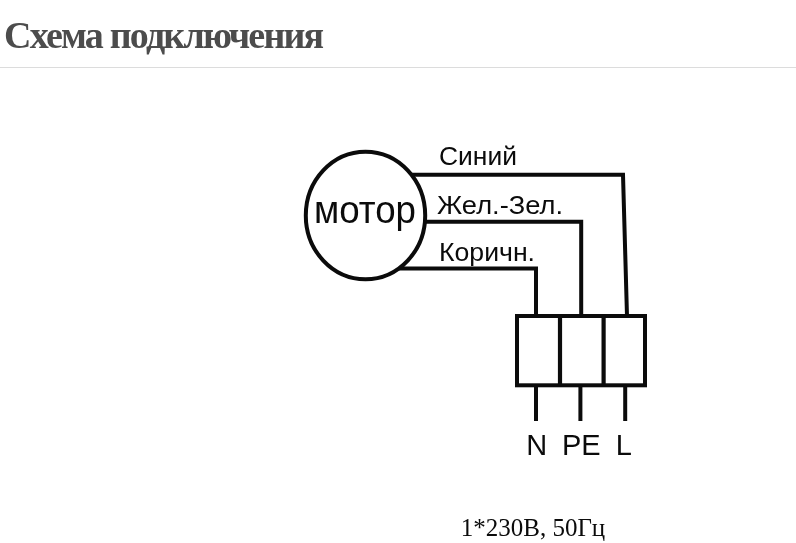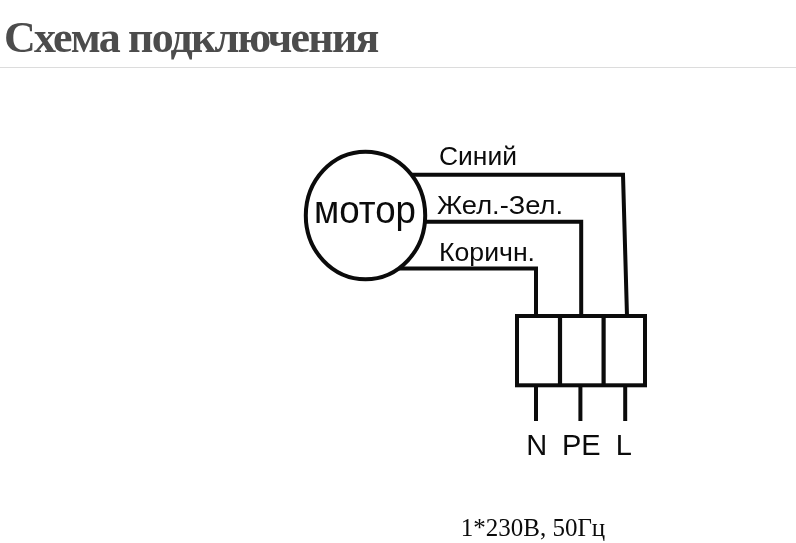--- a/index.html
+++ b/index.html
@@ -1,20 +1,20 @@
 <!DOCTYPE html>
 <html><head>
 <meta charset="utf-8">
 <style>
   html,body{margin:0;padding:0;background:#fff;}
   body{width:796px;height:543px;position:relative;overflow:hidden;
        font-family:"Liberation Sans",sans-serif;}
   #hdr{position:absolute;left:4px;top:16px;margin:0;
        font-family:"Liberation Serif",serif;font-weight:bold;
-       font-size:44px;line-height:1;letter-spacing:-1.8px;color:#4c4c4c;filter:blur(0.3px);}
+       font-size:38px;line-height:1;letter-spacing:-1.8px;color:#4c4c4c;filter:blur(0.3px);}
   #rule{position:absolute;left:0;top:67px;width:796px;height:1px;background:#dcdcdc;}
   #diag{position:absolute;left:0;top:0;filter:blur(0.4px);}
 </style>
 </head>
 <body>
   <h1 id="hdr">Схема подключения</h1>
   <div id="rule"></div>
   <svg id="diag" width="796" height="543" viewBox="0 0 796 543">
     <g fill="none" stroke="#0b0b0b" stroke-width="4">
 

